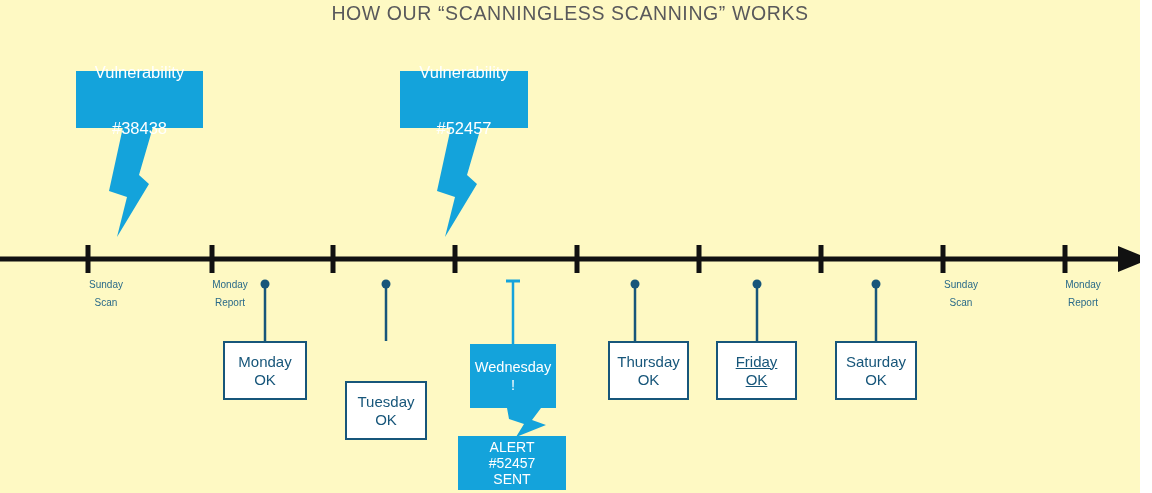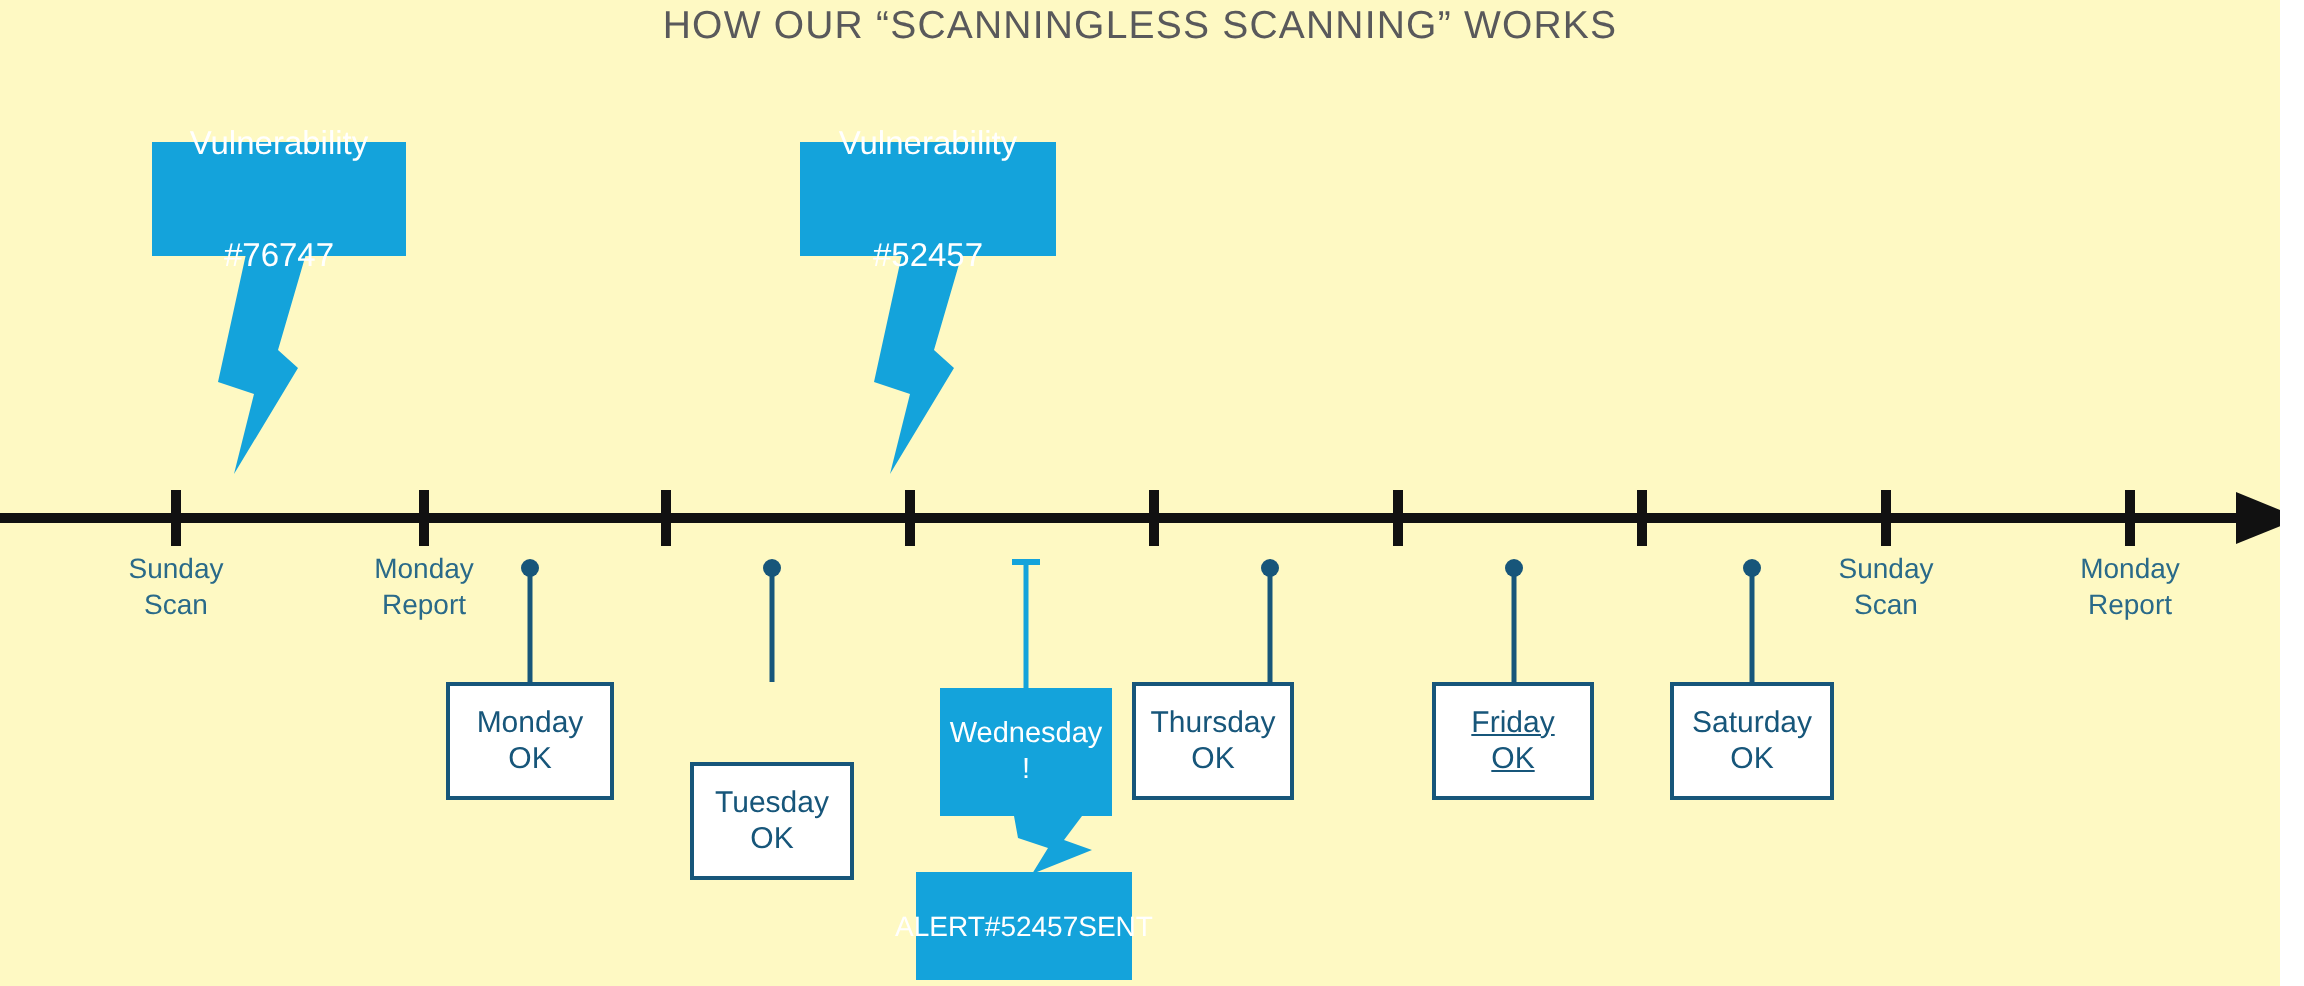--- a/index.html
+++ b/index.html
@@ -38,26 +38,26 @@
     border:2.5px solid var(--pin-teal);color:var(--pin-teal);
     display:flex;flex-direction:column;align-items:center;justify-content:center;
     font-size:15px;line-height:18px;text-align:center;
   }
   .daybox.alert{
     background:var(--accent-blue);border:none;color:#fff;
     top:344px;height:64px;font-size:14.5px;justify-content:center;
   }
   .ticklabel{
     position:absolute;top:276px;transform:translateX(-50%);text-align:center;
-    color:var(--label-teal);font-size:14px;line-height:17.5px;white-space:nowrap;
+    color:var(--label-teal);font-size:10px;line-height:17.5px;white-space:nowrap;margin-left:18px;
   }
   .alertbox{
     position:absolute;left:458px;top:436px;width:108px;height:54px;
     background:var(--accent-blue);color:#fff;
-    display:flex;flex-direction:row;align-items:center;justify-content:center;
+    display:flex;flex-direction:column;align-items:center;justify-content:center;
     font-size:14px;line-height:16px;text-align:center;
   }
   .line{display:block;}
 </style>
 </head>
 <body>
 
 <div class="canvas">
 
   <div class="title">HOW OUR “SCANNINGLESS SCANNING” WORKS</div>
@@ -102,21 +102,21 @@
     <g>
       <line class="pin-line" x1="876" y1="284" x2="876" y2="341"></line>
         <circle class="pin-dot" cx="876" cy="284" r="4.5"></circle>
     </g>
 
     <polygon class="connector" points="507,408 541,408 532,420 546,425 516,437 524,424 509,419"></polygon>
   </svg>
 
   <div class="vuln" style="left:76px;width:127px;">
     <span class="line">Vulnerability</span>
-    <span class="line">#76747</span>
+    <span class="line">#38438</span>
   </div>
   <div class="vuln" style="left:400px;width:128px;">
     <span class="line">Vulnerability</span>
     <span class="line">#52457</span>
   </div>
 
   <div class="ticklabel" style="left:88px;">
     <span class="line">Sunday</span>
     <span class="line">Scan</span>
   </div>
@@ -138,21 +138,21 @@
     <span class="line">OK</span>
   </div>
   <div class="daybox" style="left:345px;width:82px;margin-top:40px;">
     <span class="line">Tuesday</span>
     <span class="line">OK</span>
   </div>
   <div class="daybox alert" style="left:470px;width:86px;">
     <span class="line">Wednesday</span>
     <span class="line">!</span>
   </div>
-  <div class="daybox" style="left:566px;width:81px;">
+  <div class="daybox" style="left:608px;width:81px;">
     <span class="line">Thursday</span>
     <span class="line">OK</span>
   </div>
   <div class="daybox" style="left:716px;width:81px;text-decoration:underline;">
     <span class="line">Friday</span>
     <span class="line">OK</span>
   </div>
   <div class="daybox" style="left:835px;width:82px;">
     <span class="line">Saturday</span>
     <span class="line">OK</span>

